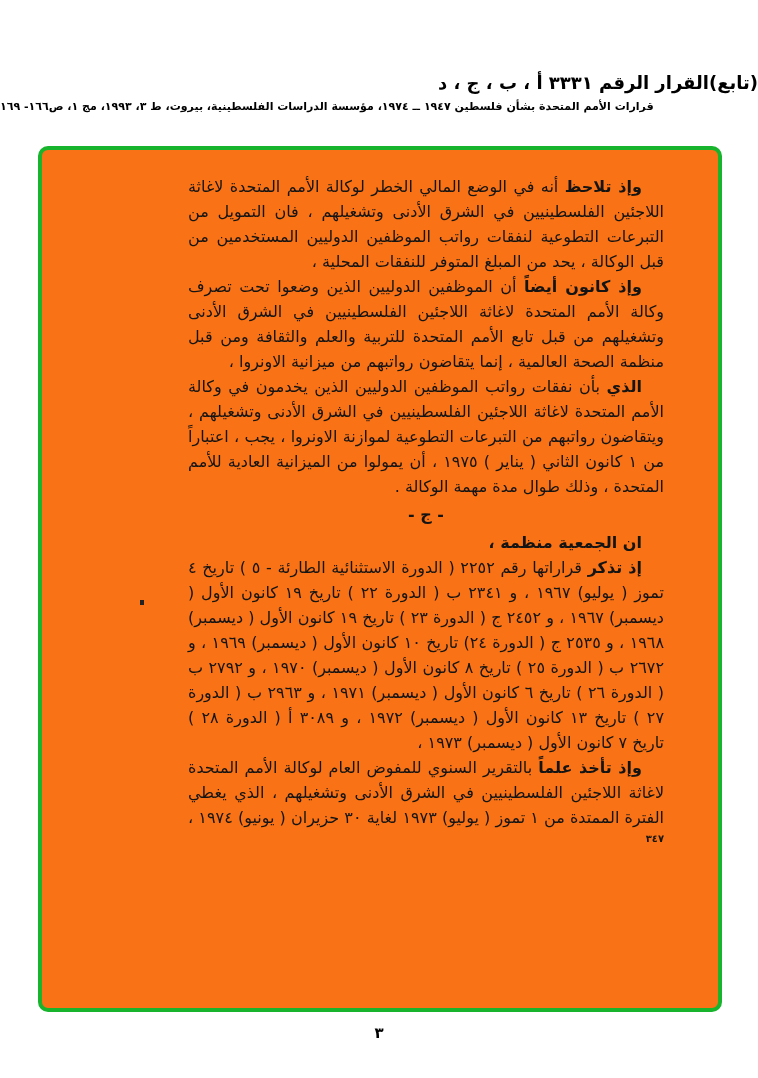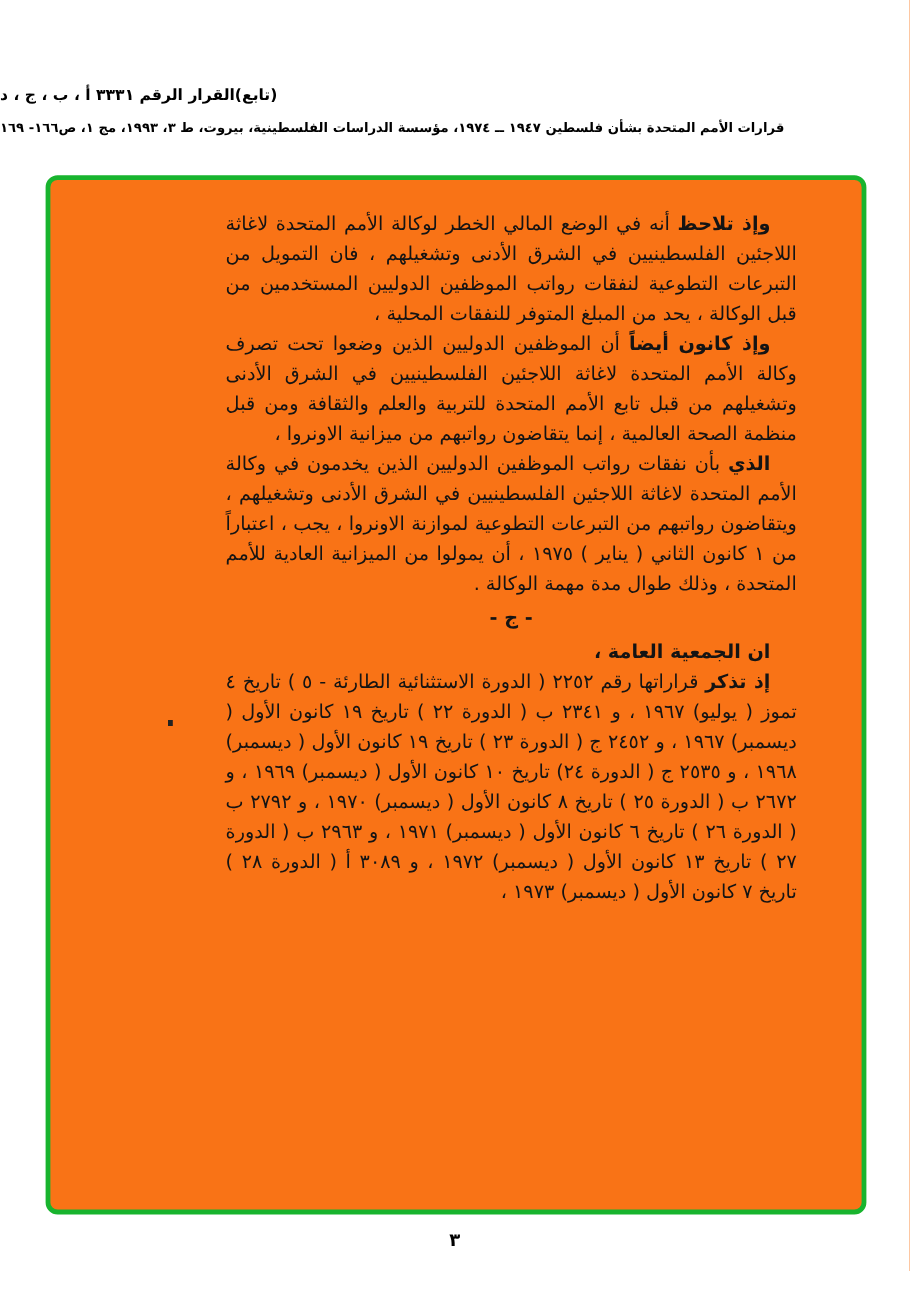--- a/index.html
+++ b/index.html
@@ -5,22 +5,22 @@
   html, body { margin: 0; padding: 0; }
   body {
     width: 758px; height: 1078px;
     background: #ffffff;
     font-family: "DejaVu Sans", sans-serif;
     position: relative;
     color: #111111;
   }
   .doc-title {
     position: absolute; top: 72px; left: 0; right: 0;
-    text-align: left; direction: rtl;
-    font-size: 13px; font-weight: bold; color: #000;
+    text-align: right; direction: rtl;
+    font-size: 18px; font-weight: bold; color: #000;
     letter-spacing: 0.5px;
   }
   .doc-source {
     position: absolute; top: 100px; left: 0; right: 0;
     text-align: left; direction: rtl;
     font-size: 11px; font-weight: bold; color: #000;
   }
   .green-box {
     position: absolute; left: 38px; top: 146px;
     width: 676px; height: 858px;
@@ -85,24 +85,25 @@
     <div class="text-col">
 
       <p class="para"><span class="lead">وإذ تلاحظ</span><span> أنه في الوضع المالي الخطر لوكالة الأمم المتحدة لاغاثة اللاجئين الفلسطينيين في الشرق الأدنى وتشغيلهم ، فان التمويل من التبرعات التطوعية لنفقات رواتب الموظفين الدوليين المستخدمين من قبل الوكالة ، يحد من المبلغ المتوفر للنفقات المحلية ،</span></p>
 
       <p class="para"><span class="lead">وإذ كانون أيضاً</span><span> أن الموظفين الدوليين الذين وضعوا تحت تصرف وكالة الأمم المتحدة لاغاثة اللاجئين الفلسطينيين في الشرق الأدنى وتشغيلهم من قبل تابع الأمم المتحدة للتربية والعلم والثقافة ومن قبل منظمة الصحة العالمية ، إنما يتقاضون رواتبهم من ميزانية الاونروا ،</span></p>
 
       <p class="para"><span class="lead">الذي</span><span> بأن نفقات رواتب الموظفين الدوليين الذين يخدمون في وكالة الأمم المتحدة لاغاثة اللاجئين الفلسطينيين في الشرق الأدنى وتشغيلهم ، ويتقاضون رواتبهم من التبرعات التطوعية لموازنة الاونروا ، يجب ، اعتباراً من ١ كانون الثاني ( يناير ) ١٩٧٥ ، أن يمولوا من الميزانية العادية للأمم المتحدة ، وذلك طوال مدة مهمة الوكالة .</span></p>
 
       <div class="section-head">- ج -</div>
 
-      <p class="assembly">ان الجمعية العامة ،</p>
+      <p class="assembly">ان الجمعية منظمة ،</p>
 
       <p class="para"><span class="lead">إذ تذكر</span><span> قراراتها رقم ٢٢٥٢ ( الدورة الاستثنائية الطارئة - ٥ ) تاريخ ٤ تموز ( يوليو) ١٩٦٧ ، و ٢٣٤١ ب ( الدورة ٢٢ ) تاريخ ١٩ كانون الأول ( ديسمبر) ١٩٦٧ ، و ٢٤٥٢ ج ( الدورة ٢٣ ) تاريخ ١٩ كانون الأول ( ديسمبر) ١٩٦٨ ، و ٢٥٣٥ ج ( الدورة ٢٤) تاريخ ١٠ كانون الأول ( ديسمبر) ١٩٦٩ ، و ٢٦٧٢ ب ( الدورة ٢٥ ) تاريخ ٨ كانون الأول ( ديسمبر) ١٩٧٠ ، و ٢٧٩٢ ب ( الدورة ٢٦ ) تاريخ ٦ كانون الأول ( ديسمبر) ١٩٧١ ، و ٢٩٦٣ ب ( الدورة ٢٧ ) تاريخ ١٣ كانون الأول ( ديسمبر) ١٩٧٢ ، و ٣٠٨٩ أ ( الدورة ٢٨ ) تاريخ ٧ كانون الأول ( ديسمبر) ١٩٧٣ ،</span></p>
 
+      <p class="para"><span class="lead">وإذ تأخذ علماً</span><span> بالتقرير السنوي للمفوض العام لوكالة الأمم المتحدة لاغاثة اللاجئين الفلسطينيين في الشرق الأدنى وتشغيلهم ، الذي يغطي الفترة الممتدة من ١ تموز ( يوليو) ١٩٧٣ لغاية ٣٠ حزيران ( يونيو) ١٩٧٤ ،</span> <sup class="fn-ref">٣٤٧</sup></p>
 
     </div>
 
     <div class="ink-speck"></div>
 
 
   </div>
 
   <div class="page-number">٣</div>
 

